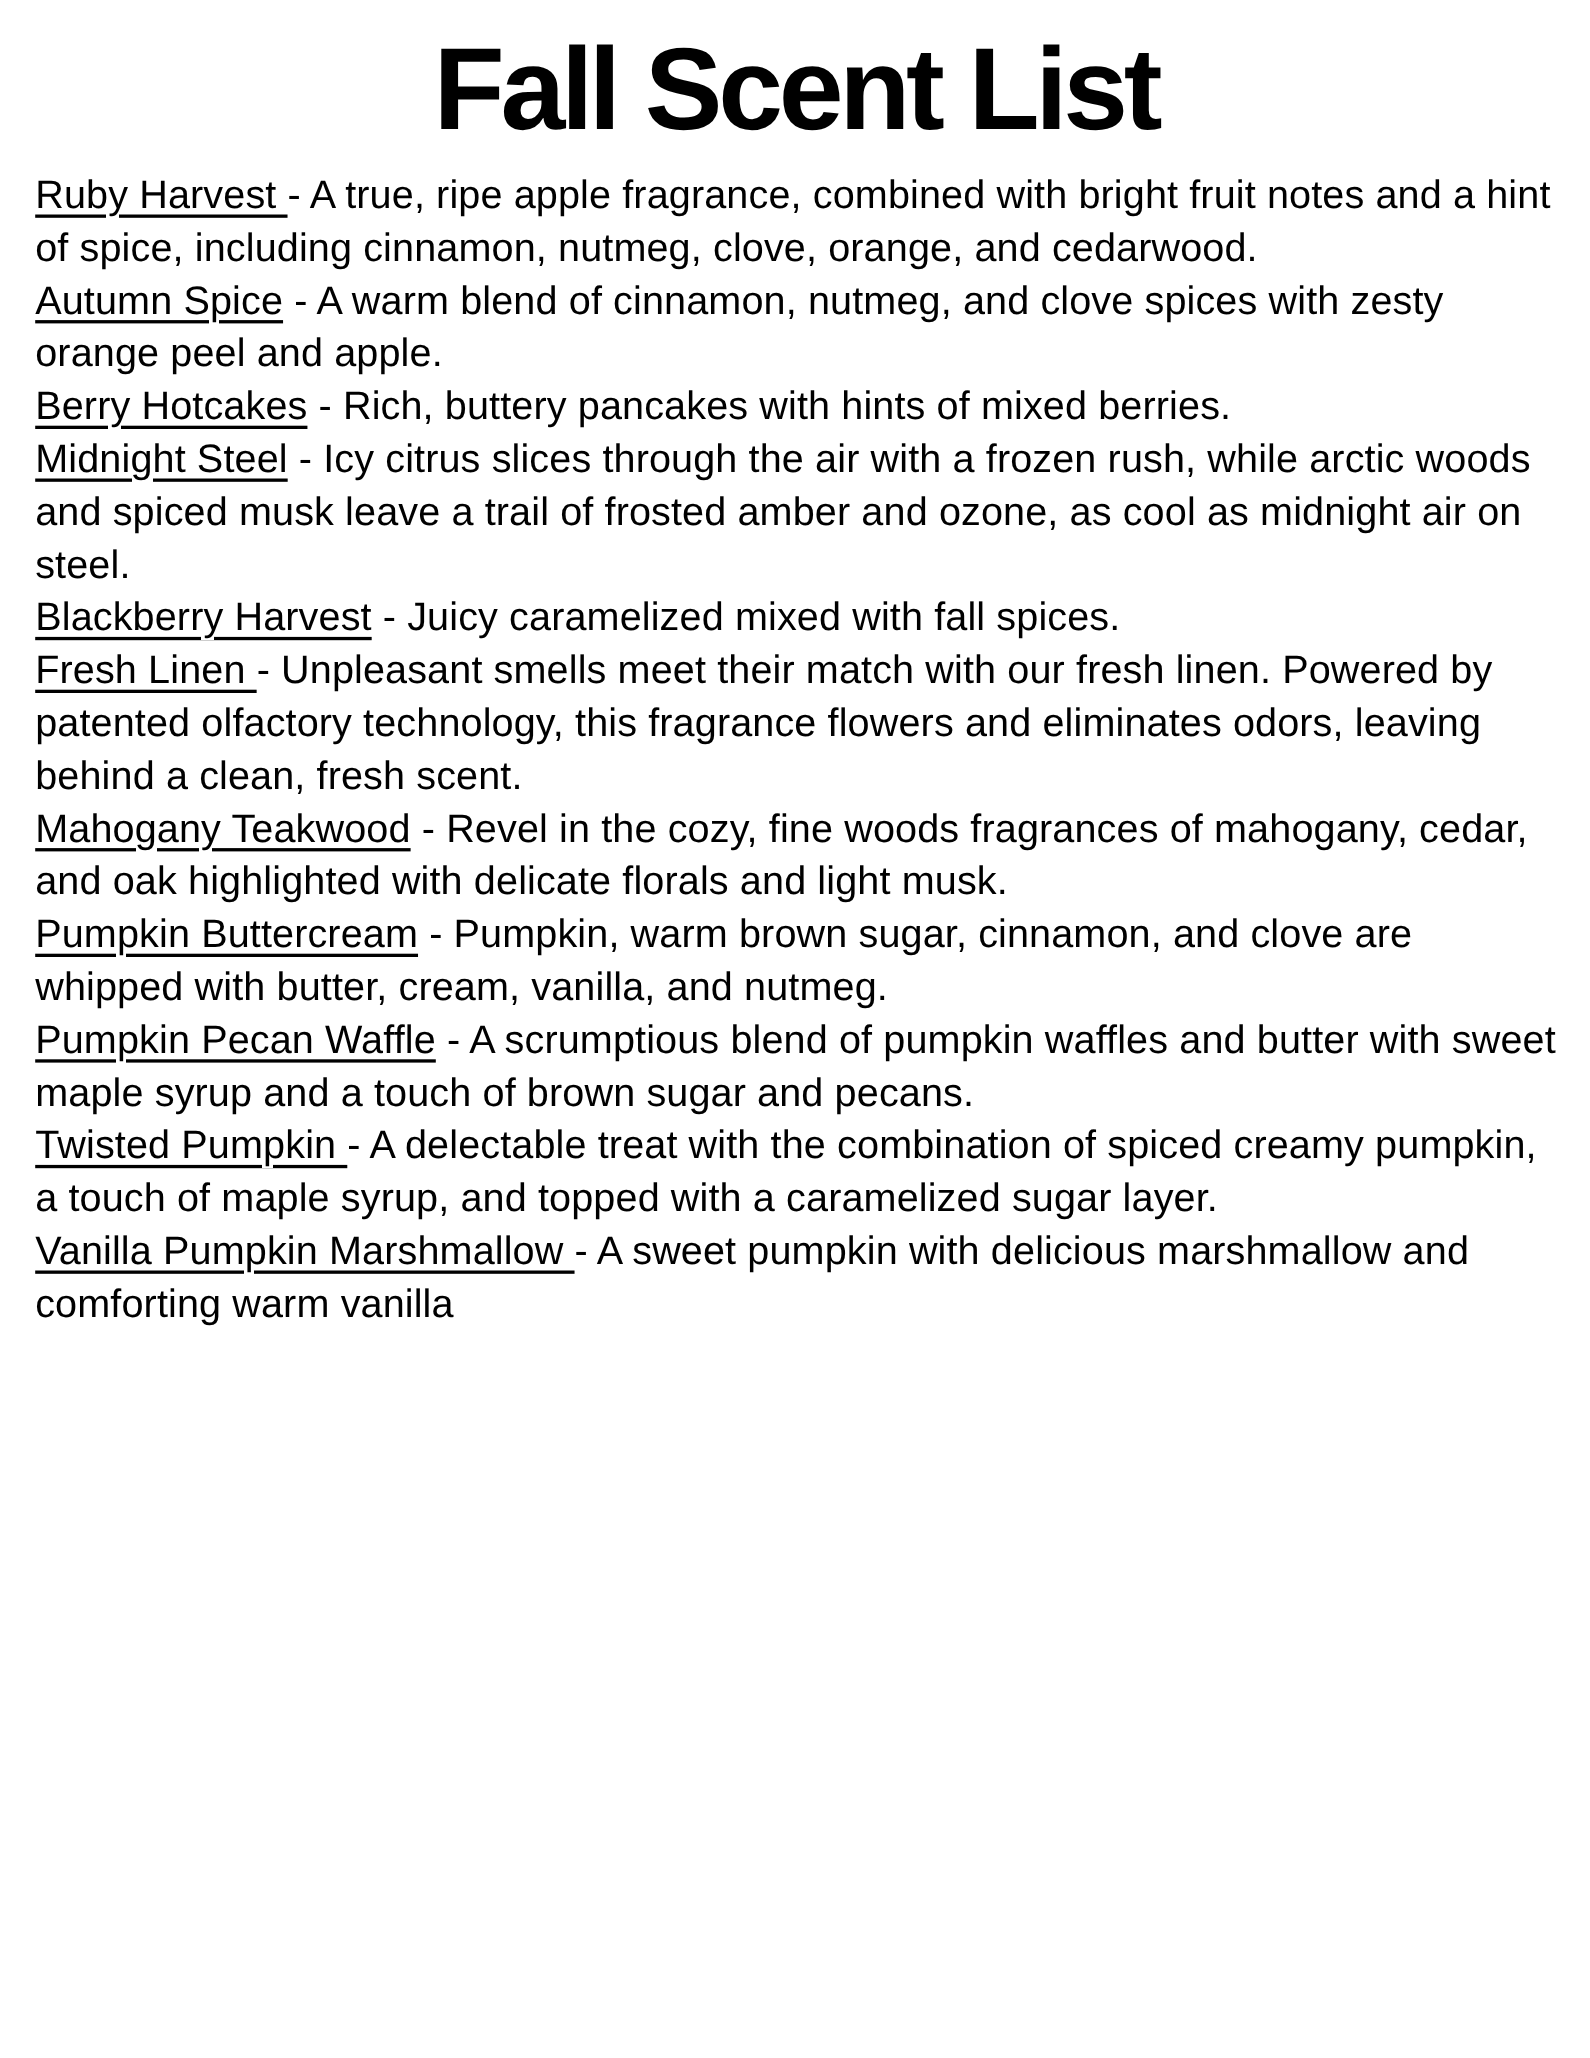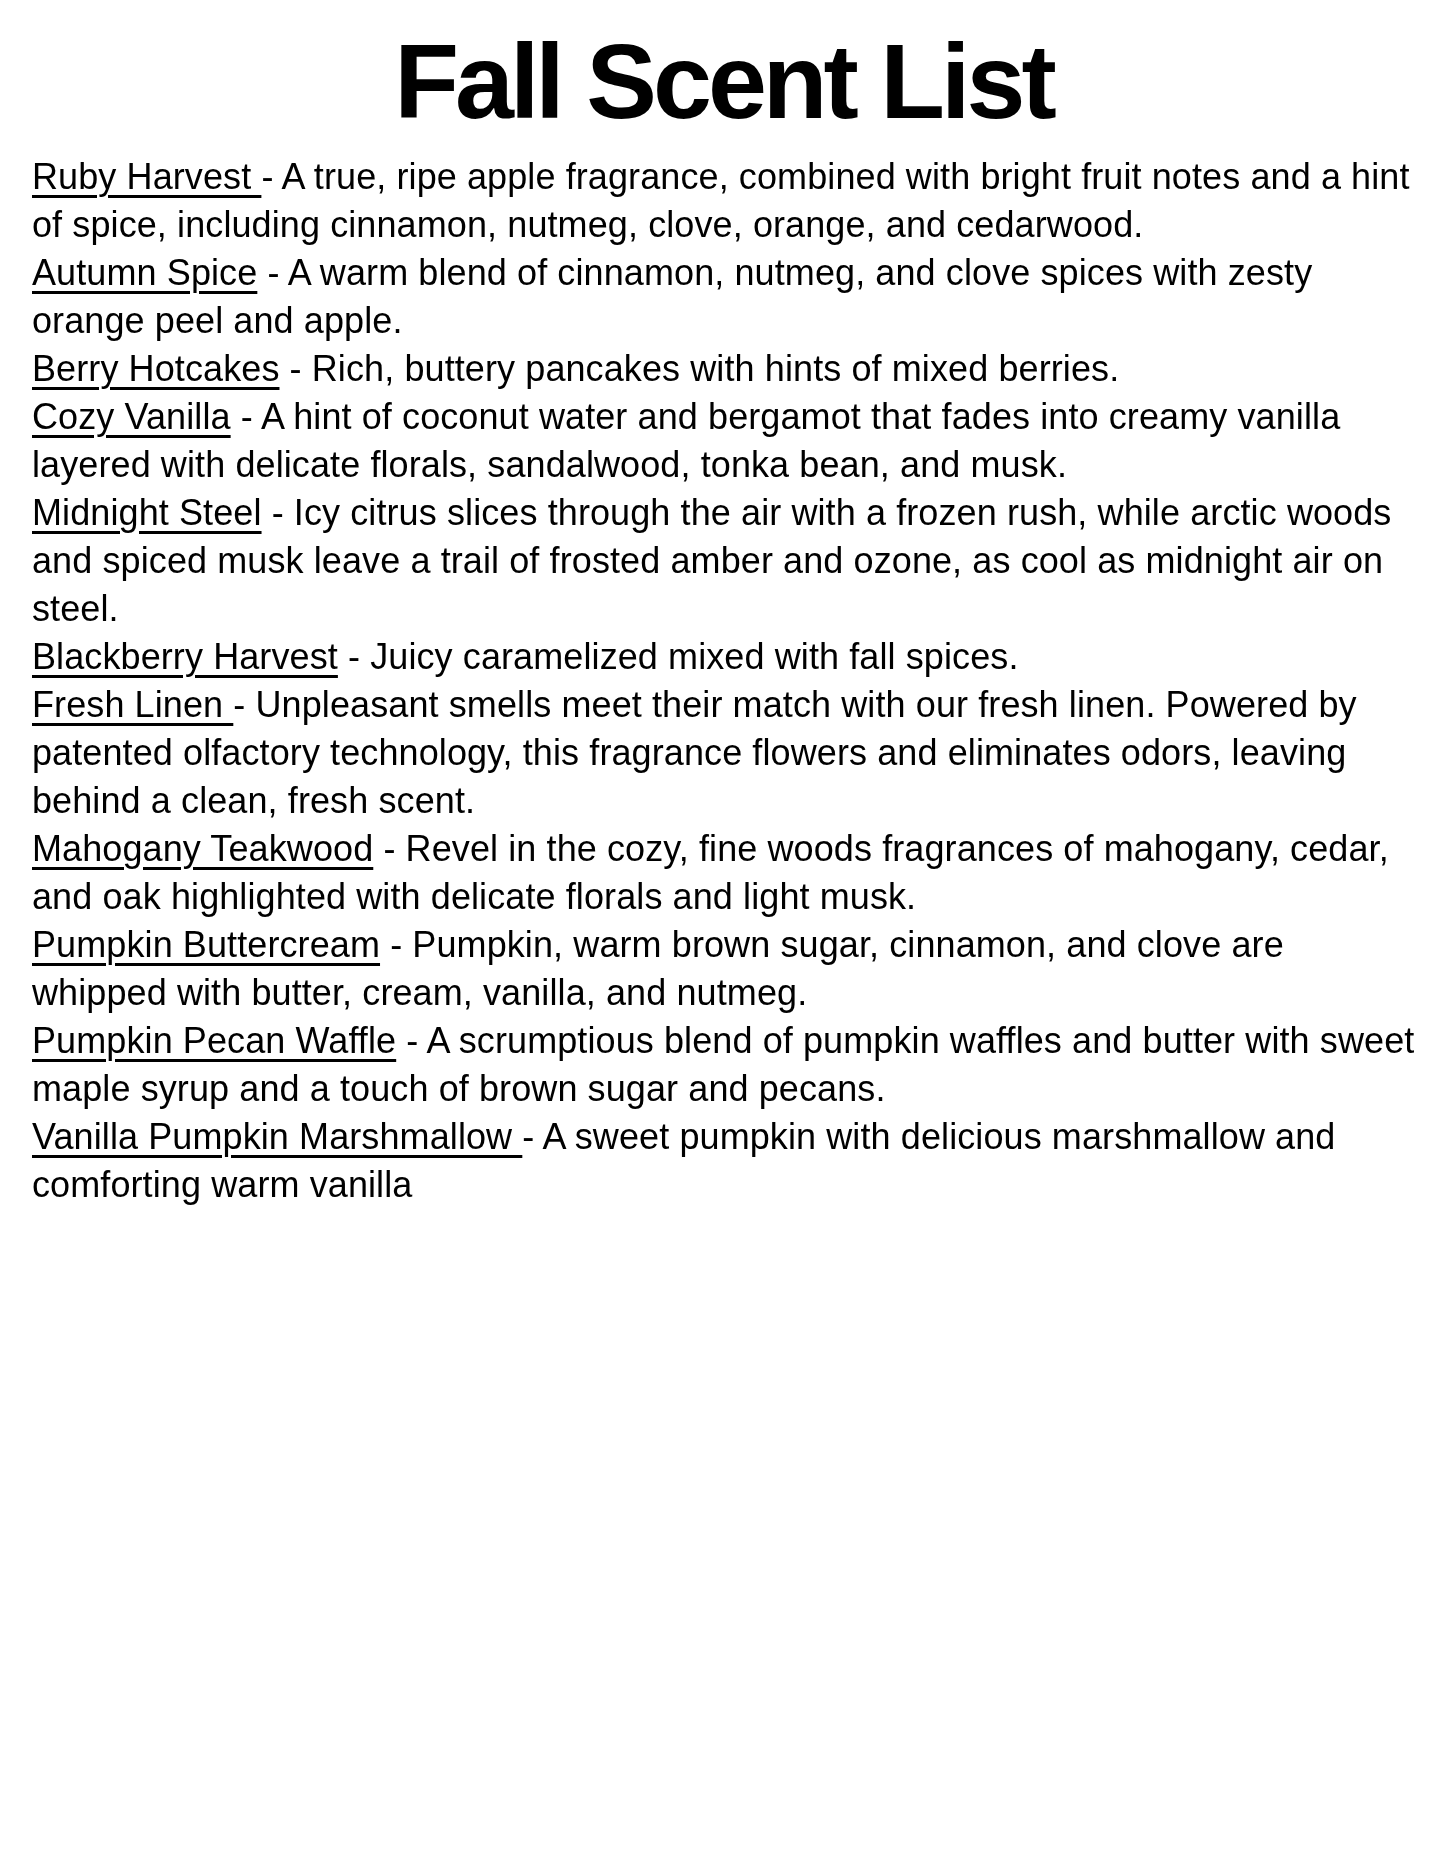--- a/index.html
+++ b/index.html
@@ -37,34 +37,34 @@
 
 <main class="page">
   <h1 class="title">Fall Scent List</h1>
   <section class="scent-list" id="scent-list">
   <p class="scent-item"><span class="scent-name">Ruby Harvest </span><span class="scent-description">- A true, ripe apple fragrance, combined with bright fruit notes and a hint of spice, including cinnamon, nutmeg, clove, orange, and cedarwood.</span></p>
 
   <p class="scent-item"><span class="scent-name">Autumn Spice</span><span class="scent-description"> - A warm blend of cinnamon, nutmeg, and clove spices with zesty orange peel and apple.</span></p>
 
   <p class="scent-item"><span class="scent-name">Berry Hotcakes</span><span class="scent-description"> - Rich, buttery pancakes with hints of mixed berries.</span></p>
 
-  <p class="scent-item"><span class="scent-name">Cozy Vanilla</span><span class="scent-description"> - A hint of coconut water and bergamot that fades into creamy vanilla layered with delicate florals, sandalwood, tonka bean, and musk.</span></p>
 
   <p class="scent-item"><span class="scent-name">Midnight Steel</span><span class="scent-description"> - Icy citrus slices through the air with a frozen rush, while arctic woods and spiced musk leave a trail of frosted amber and ozone, as cool as midnight air on steel.</span></p>
 
   <p class="scent-item"><span class="scent-name">Blackberry Harvest</span><span class="scent-description"> - Juicy caramelized mixed with fall spices.</span></p>
 
 
 
   <p class="scent-item"><span class="scent-name">Fresh Linen </span><span class="scent-description">- Unpleasant smells meet their match with our fresh linen. Powered by patented olfactory technology, this fragrance flowers and eliminates odors, leaving behind a clean, fresh scent.</span></p>
 
   <p class="scent-item"><span class="scent-name">Mahogany Teakwood</span><span class="scent-description"> - Revel in the cozy, fine woods fragrances of mahogany, cedar, and oak highlighted with delicate florals and light musk.</span></p>
 
   <p class="scent-item"><span class="scent-name">Pumpkin Buttercream</span><span class="scent-description"> - Pumpkin, warm brown sugar, cinnamon, and clove are whipped with butter, cream, vanilla, and nutmeg.</span></p>
 
   <p class="scent-item"><span class="scent-name">Pumpkin Pecan Waffle</span><span class="scent-description"> - A scrumptious blend of pumpkin waffles and butter with sweet maple syrup and a touch of brown sugar and pecans.</span></p>
 
 
+  <p class="scent-item"><span class="scent-name">Twisted Pumpkin </span><span class="scent-description">- A delectable treat with the combination of spiced creamy pumpkin, a touch of maple syrup, and topped with a caramelized sugar layer.</span></p>
 
   <p class="scent-item"><span class="scent-name">Vanilla Pumpkin Marshmallow </span><span class="scent-description">- A sweet pumpkin with delicious marshmallow and comforting warm vanilla</span></p>
 
 </section>
 </main>
 
 </body></html>

